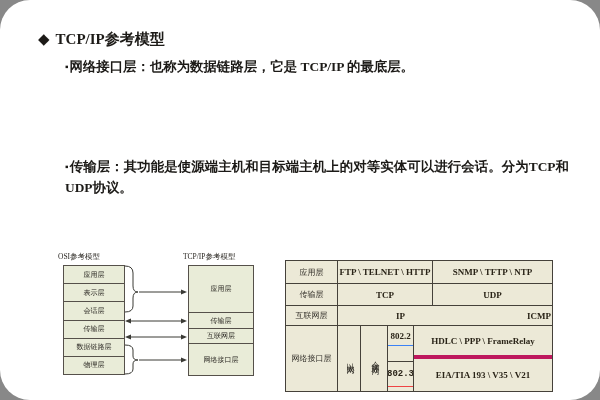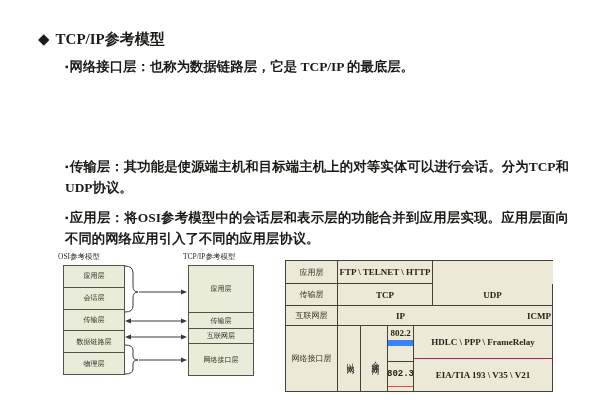--- a/index.html
+++ b/index.html
@@ -1,18 +1,18 @@
 <!DOCTYPE html>
 <html><head>
 <meta charset="utf-8">
 <style>
   html,body{margin:0;padding:0;background:#888;}
   .slide{
     position:relative;width:600px;height:400px;background:#ffffff;
-    overflow:hidden;font-family:"Liberation Serif","DejaVu Serif",serif;color:#1c1a17;
+    overflow:hidden;font-family:"Liberation Serif","DejaVu Serif",serif;color:#1c1a17;border-radius:30px;
   }
   
   .title{position:absolute;left:38px;top:30px;font-size:15px;font-weight:bold;white-space:nowrap;}
   .title .marker{margin-right:6px;}
   .bullet{position:absolute;left:65px;width:504px;margin:0;font-size:13.4px;line-height:21px;font-weight:bold;text-align:justify;}
   .bullet .bm{font-size:10px;vertical-align:1px;margin-right:1px;}
   
   .diag-title{position:absolute;font-size:7.5px;text-align:left;color:#2a2722;white-space:nowrap;}
   .layer-col{position:absolute;display:flex;flex-direction:column;}
   .layer-box{
@@ -44,27 +44,27 @@
 <body>
 
 <div class="slide">
 
   <div class="title">
     <span class="marker">◆</span><span>TCP/IP参考模型</span>
   </div>
 
   <p class="bullet" style="top:56px"><span class="bm">▪</span><span>网络接口层：也称为数据链路层，它是 TCP/IP 的最底层。</span></p>
   <p class="bullet" style="top:156px"><span class="bm">▪</span><span>传输层：其功能是使源端主机和目标端主机上的对等实体可以进行会话。分为TCP和UDP协议。</span></p>
-  <p class="bullet" style="top:207px"><span class="bm">▪</span><span>应用层：将OSI参考模型中的会话层和表示层的功能合并到应用层实现。应用层面向不同的网络应用引入了不同的应用层协议。</span></p>
 
   <div class="diag-title" style="left:58px;top:252px;width:72px;">OSI参考模型</div>
   <div class="diag-title" style="left:183px;top:252px;width:76px;">TCP/IP参考模型</div>
 
   <div class="layer-col" style="left:63px;top:265px;width:62px;height:110px;">
     <div class="layer-box" style="flex:1">应用层</div>
+    <div class="layer-box" style="flex:1">表示层</div>
     <div class="layer-box" style="flex:1">会话层</div>
     <div class="layer-box" style="flex:1">传输层</div>
     <div class="layer-box" style="flex:1">数据链路层</div>
     <div class="layer-box" style="flex:1">物理层</div>
   </div>
 
   <div class="layer-col" style="left:188px;top:265px;width:66px;">
     <div class="layer-box" style="height:48px">应用层</div>
     <div class="layer-box" style="height:17px">传输层</div>
     <div class="layer-box" style="height:16px">互联网层</div>
@@ -87,20 +87,21 @@
       <polygon points="61,84.5 67,87 61,89.5"></polygon>
       <polygon points="11,84.5 5,87 11,89.5"></polygon>
       <polygon points="61,107.5 67,110 61,112.5"></polygon>
     </g>
   </svg>
 
   <div class="pt">
     <div class="pt-row" style="height:23px">
       <div class="pt-label" style="width:52px">应用层</div>
       <div class="pt-cell" style="width:95px">FTP \ TELNET \ HTTP</div>
+      <div class="pt-cell" style="flex:1">SNMP \ TFTP \ NTP</div>
     </div>
     <div class="pt-row" style="height:22px">
       <div class="pt-label" style="width:52px">传输层</div>
       <div class="pt-cell" style="width:95px">TCP</div>
       <div class="pt-cell" style="flex:1">UDP</div>
     </div>
     <div class="pt-row" style="height:20px">
       <div class="pt-label" style="width:52px">互联网层</div>
       <div class="pt-cell ip-cell" style="flex:1">
         <span>IP</span>
@@ -110,25 +111,25 @@
     </div>
     <div class="pt-row" style="height:66px">
       <div class="pt-label" style="width:52px">网络接口层</div>
       <div class="pt-cell" style="width:23px">
         <span class="vtext">以太网</span>
       </div>
       <div class="pt-cell" style="width:27px">
         <span class="vtext">令牌环网</span>
       </div>
       <div class="stack" style="width:26px">
-        <div style="height:20px;border-bottom:6px solid #3b82f6;">802.2</div>
+        <div style="height:20px;border-bottom:1px solid #3b82f6;">802.2</div>
         <div style="height:16px;border-bottom:1px solid #45413a;"></div>
         <div style="height:25px;border-bottom:1px solid #ef4444;font-family:Liberation Mono, monospace;">802.3</div>
         <div style="flex:1"></div>
       </div>
       <div class="stack" style="flex:1">
-        <div style="height:33px;border-bottom:1px solid #be185d;">HDLC \ PPP \ FrameRelay</div>
+        <div style="height:33px;border-bottom:4px solid #be185d;">HDLC \ PPP \ FrameRelay</div>
         <div style="flex:1">EIA/TIA 193 \ V35 \ V21</div>
       </div>
     </div>
   </div>
 
 </div>
 
 </body></html>

